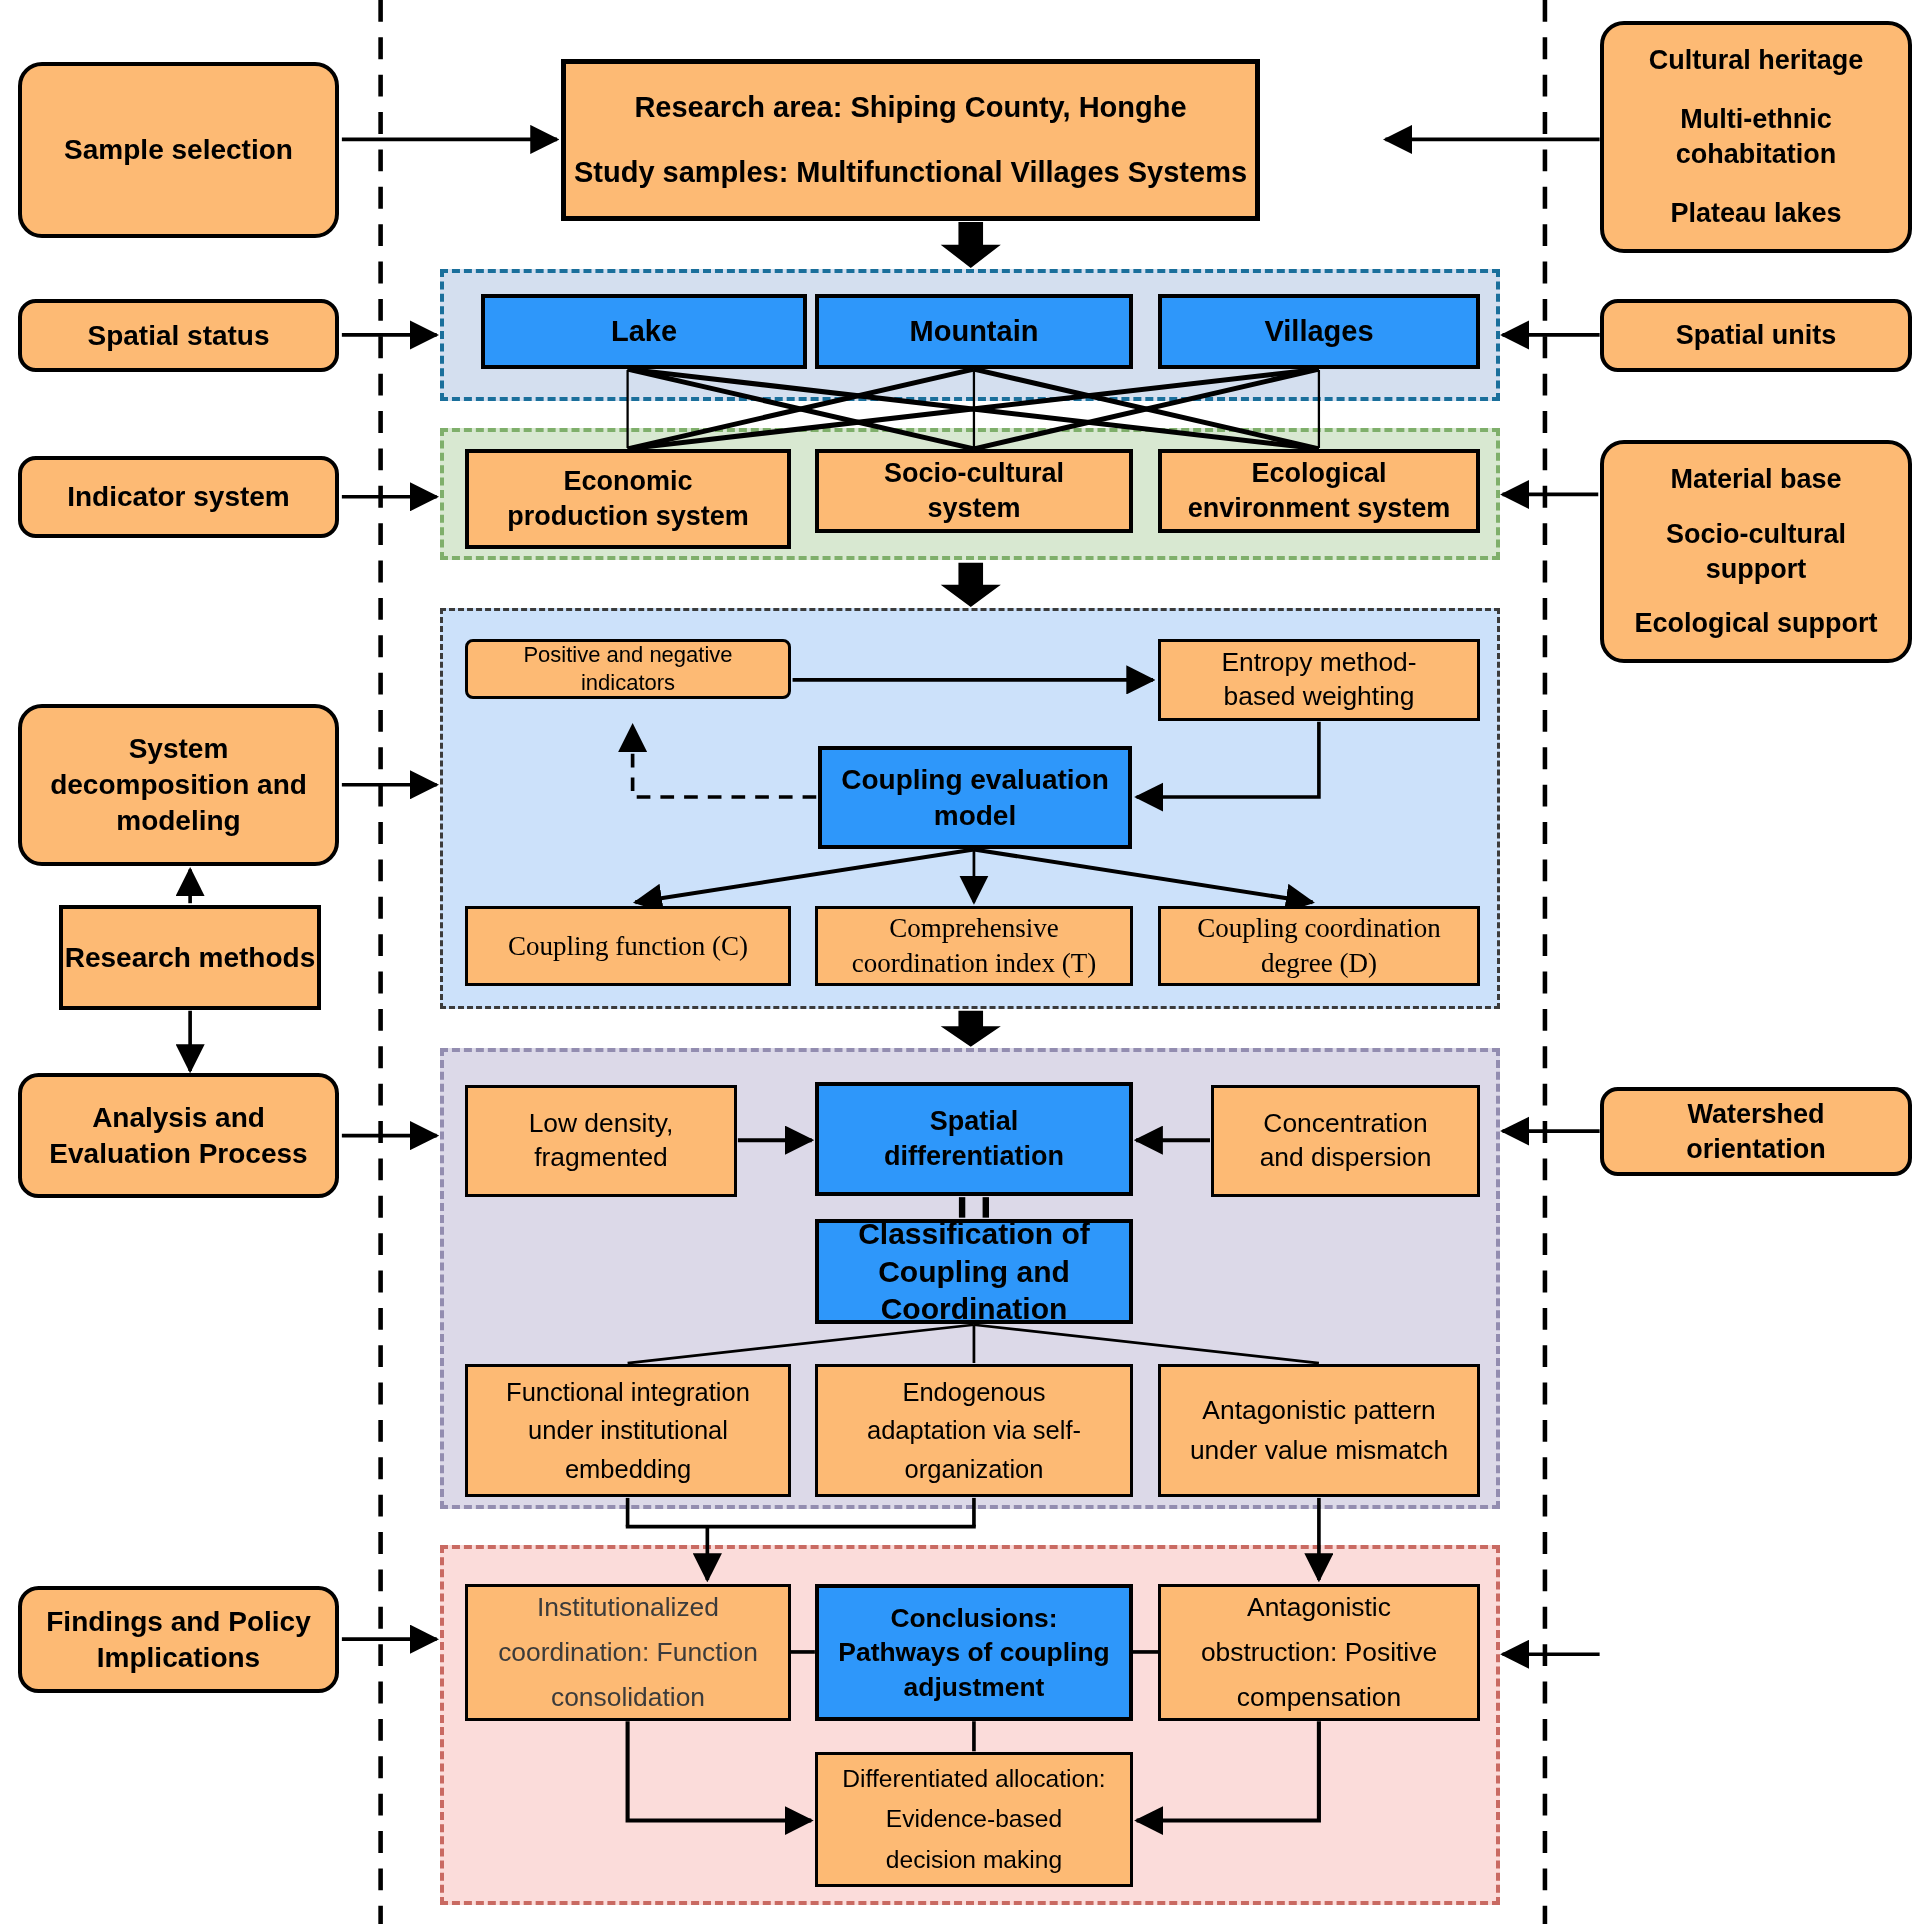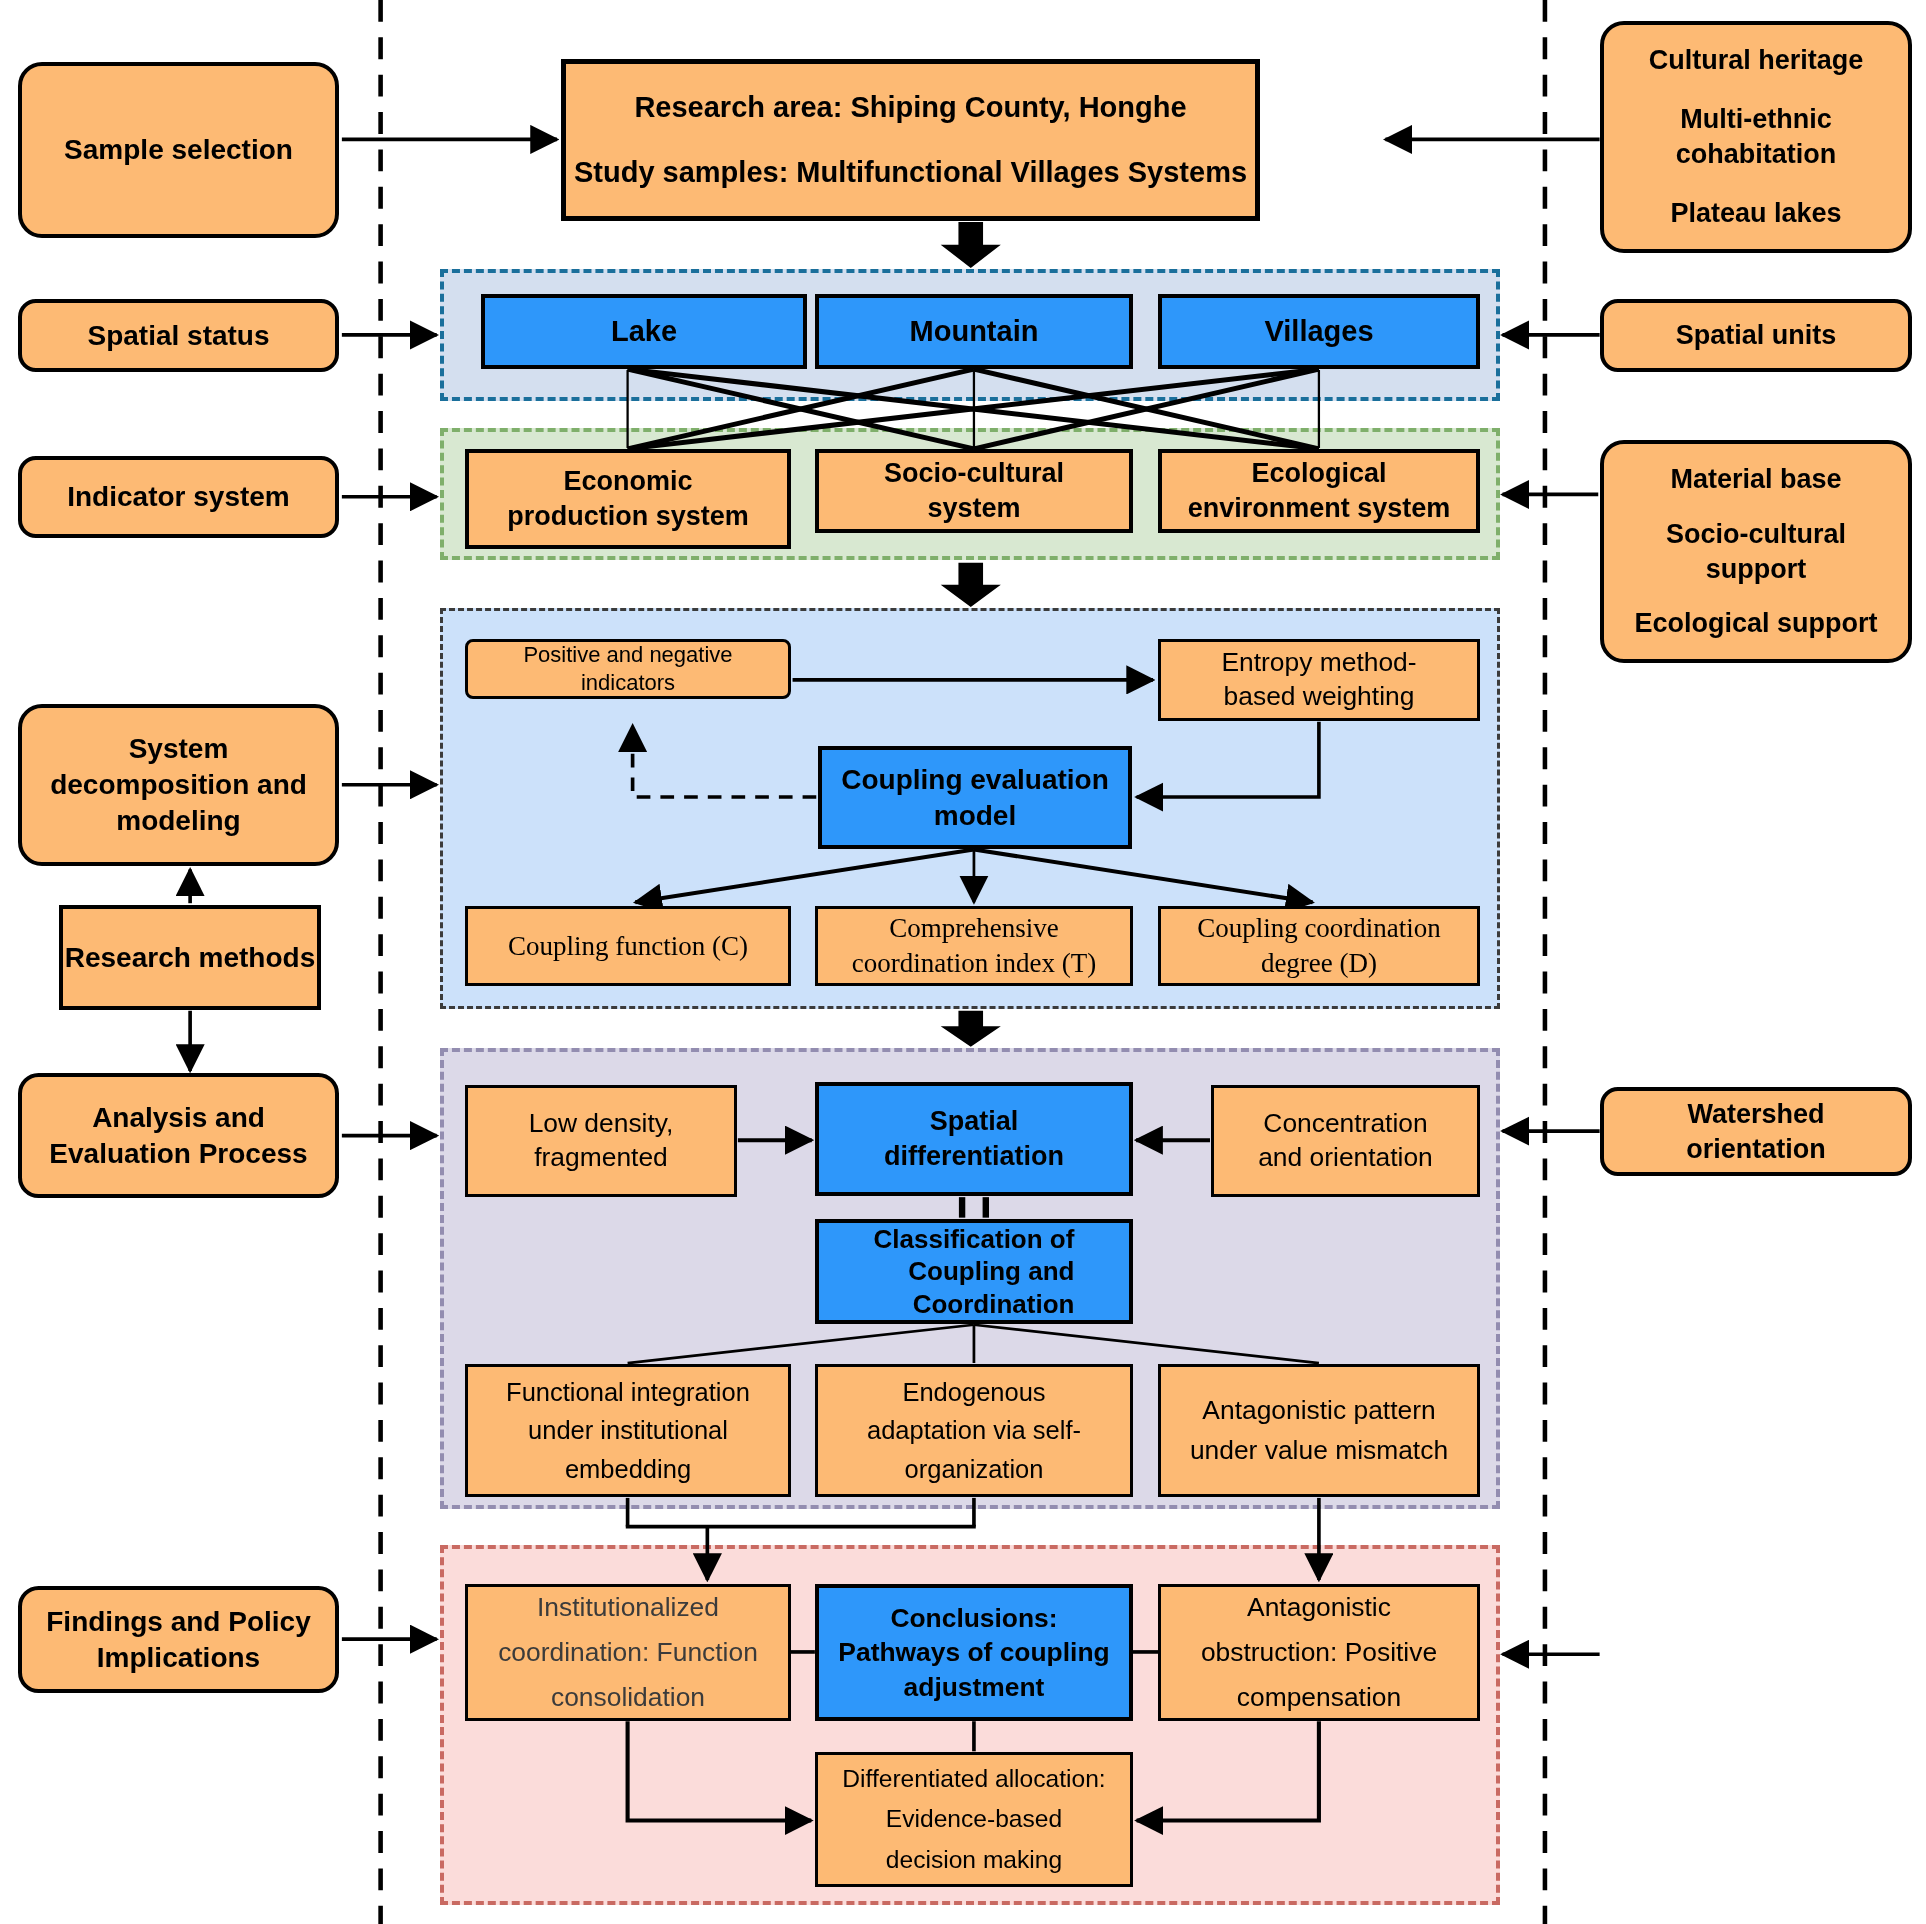--- a/index.html
+++ b/index.html
@@ -48,21 +48,21 @@
   #b-positive{left:465px;top:639px;width:326px;height:60px;border-width:3.6px;font-size:22px;border-radius:8px;}
   #b-entropy{left:1158px;top:639px;width:322px;height:82px;border-width:3.6px;font-size:26.4px;}
   #b-cmodel{left:818px;top:746px;width:314px;height:103px;font-size:28px;}
   #b-cfunc{left:465px;top:906px;width:326px;height:80px;border-width:3.6px;}
   #b-cindex{left:815px;top:906px;width:318px;height:80px;border-width:3.6px;}
   #b-cdegree{left:1158px;top:906px;width:322px;height:80px;border-width:3.6px;}
   
   #b-lowdensity{left:465px;top:1085px;width:272px;height:112px;border-width:3.6px;font-size:26.4px;}
   #b-sdiff{left:815px;top:1082px;width:318px;height:114px;}
   #b-concentration{left:1211px;top:1085px;width:269px;height:112px;border-width:3.6px;font-size:26.4px;}
-  #b-classification{left:815px;top:1219px;width:318px;height:105px;font-size:26px;line-height:1.25;text-align:right;}
+  #b-classification{left:815px;top:1219px;width:318px;height:105px;font-size:30px;line-height:1.25;}
   #b-functional{left:465px;top:1364px;width:326px;height:133px;border-width:3.6px;font-size:25.5px;line-height:1.5;}
   #b-endogenous{left:815px;top:1364px;width:318px;height:133px;border-width:3.6px;font-size:25.5px;line-height:1.5;}
   #b-antpattern{left:1158px;top:1364px;width:322px;height:133px;border-width:3.6px;font-size:26.4px;line-height:1.5;}
   
   #b-inst{left:465px;top:1584px;width:326px;height:137px;border-width:3.6px;font-size:26.4px;line-height:1.7;color:var(--muted_text);}
   #b-conclusions{left:815px;top:1584px;width:318px;height:137px;font-size:26.4px;line-height:1.3;}
   #b-antobstruction{left:1158px;top:1584px;width:322px;height:137px;border-width:3.6px;font-size:26.4px;line-height:1.7;}
   #b-diff{left:815px;top:1752px;width:318px;height:135px;border-width:3.6px;font-size:24.6px;line-height:1.65;}
 </style>
 </head>
@@ -215,21 +215,21 @@
   <div class="box serif" id="b-cindex"><span>Comprehensive
 coordination index (T)</span></div>
   <div class="box serif" id="b-cdegree"><span>Coupling coordination
 degree (D)</span></div>
 
   <div class="box reg" id="b-lowdensity"><span>Low density,
 fragmented</span></div>
   <div class="box blue" id="b-sdiff"><span>Spatial
 differentiation</span></div>
   <div class="box reg" id="b-concentration"><span>Concentration
-and orientation</span></div>
+and dispersion</span></div>
   <div class="box blue" id="b-classification"><span>Classification of
 Coupling and
 Coordination</span></div>
   <div class="box reg" id="b-functional"><span>Functional integration
 under institutional
 embedding</span></div>
   <div class="box reg" id="b-endogenous"><span>Endogenous
 adaptation via self-
 organization</span></div>
   <div class="box reg" id="b-antpattern"><span>Antagonistic pattern

